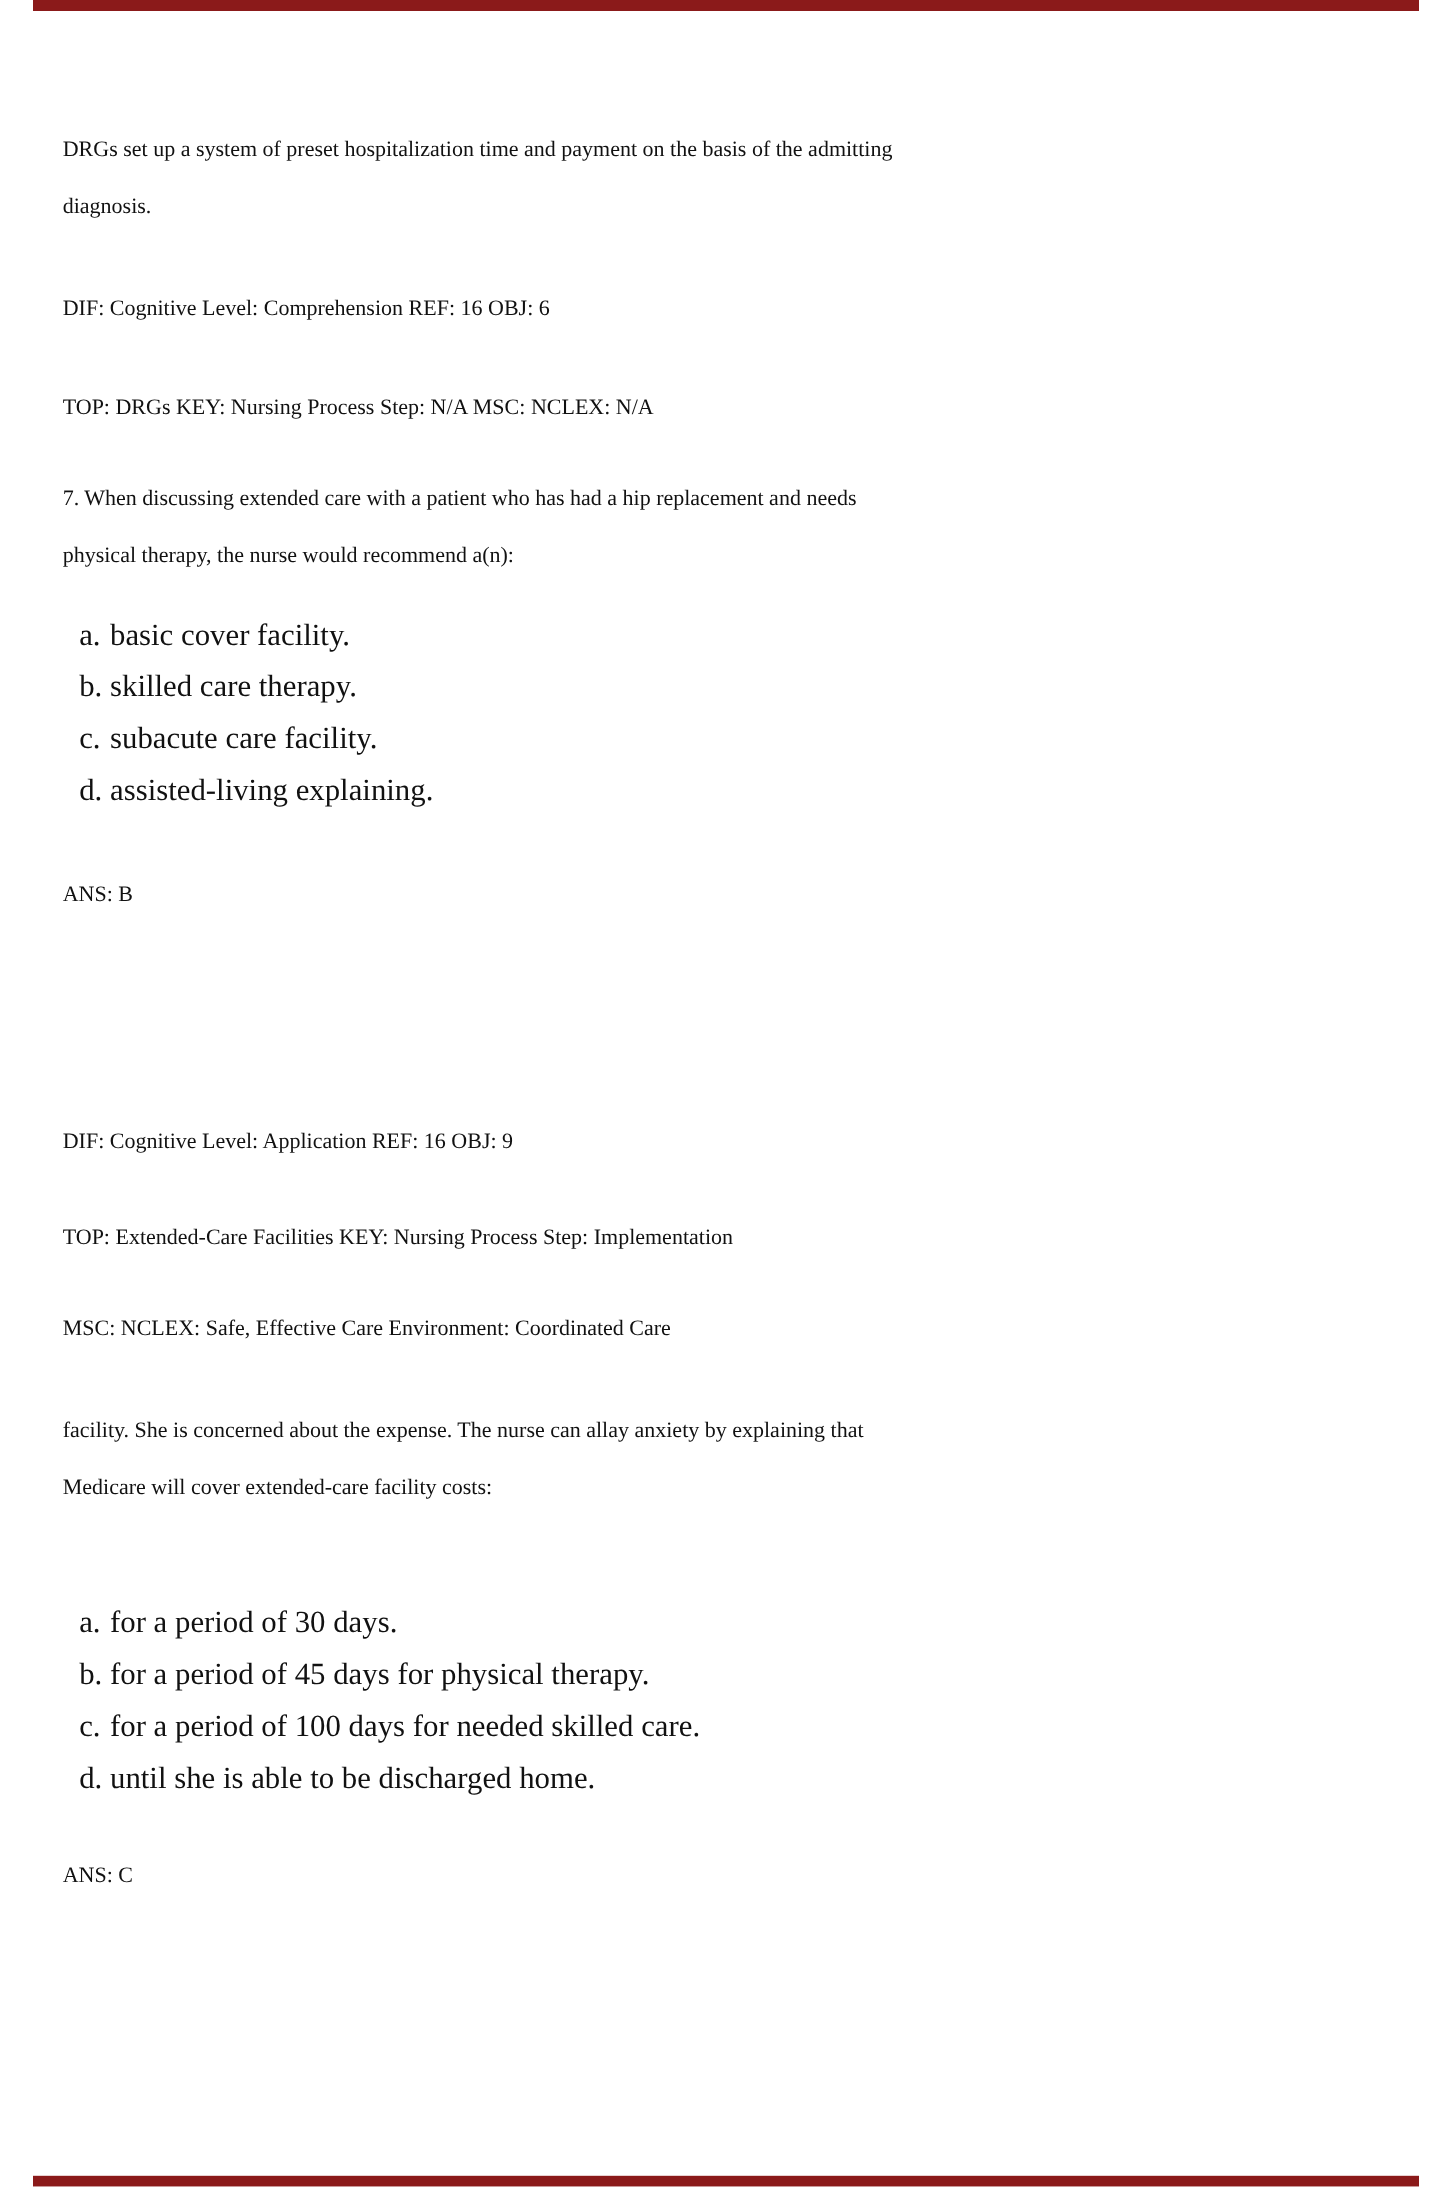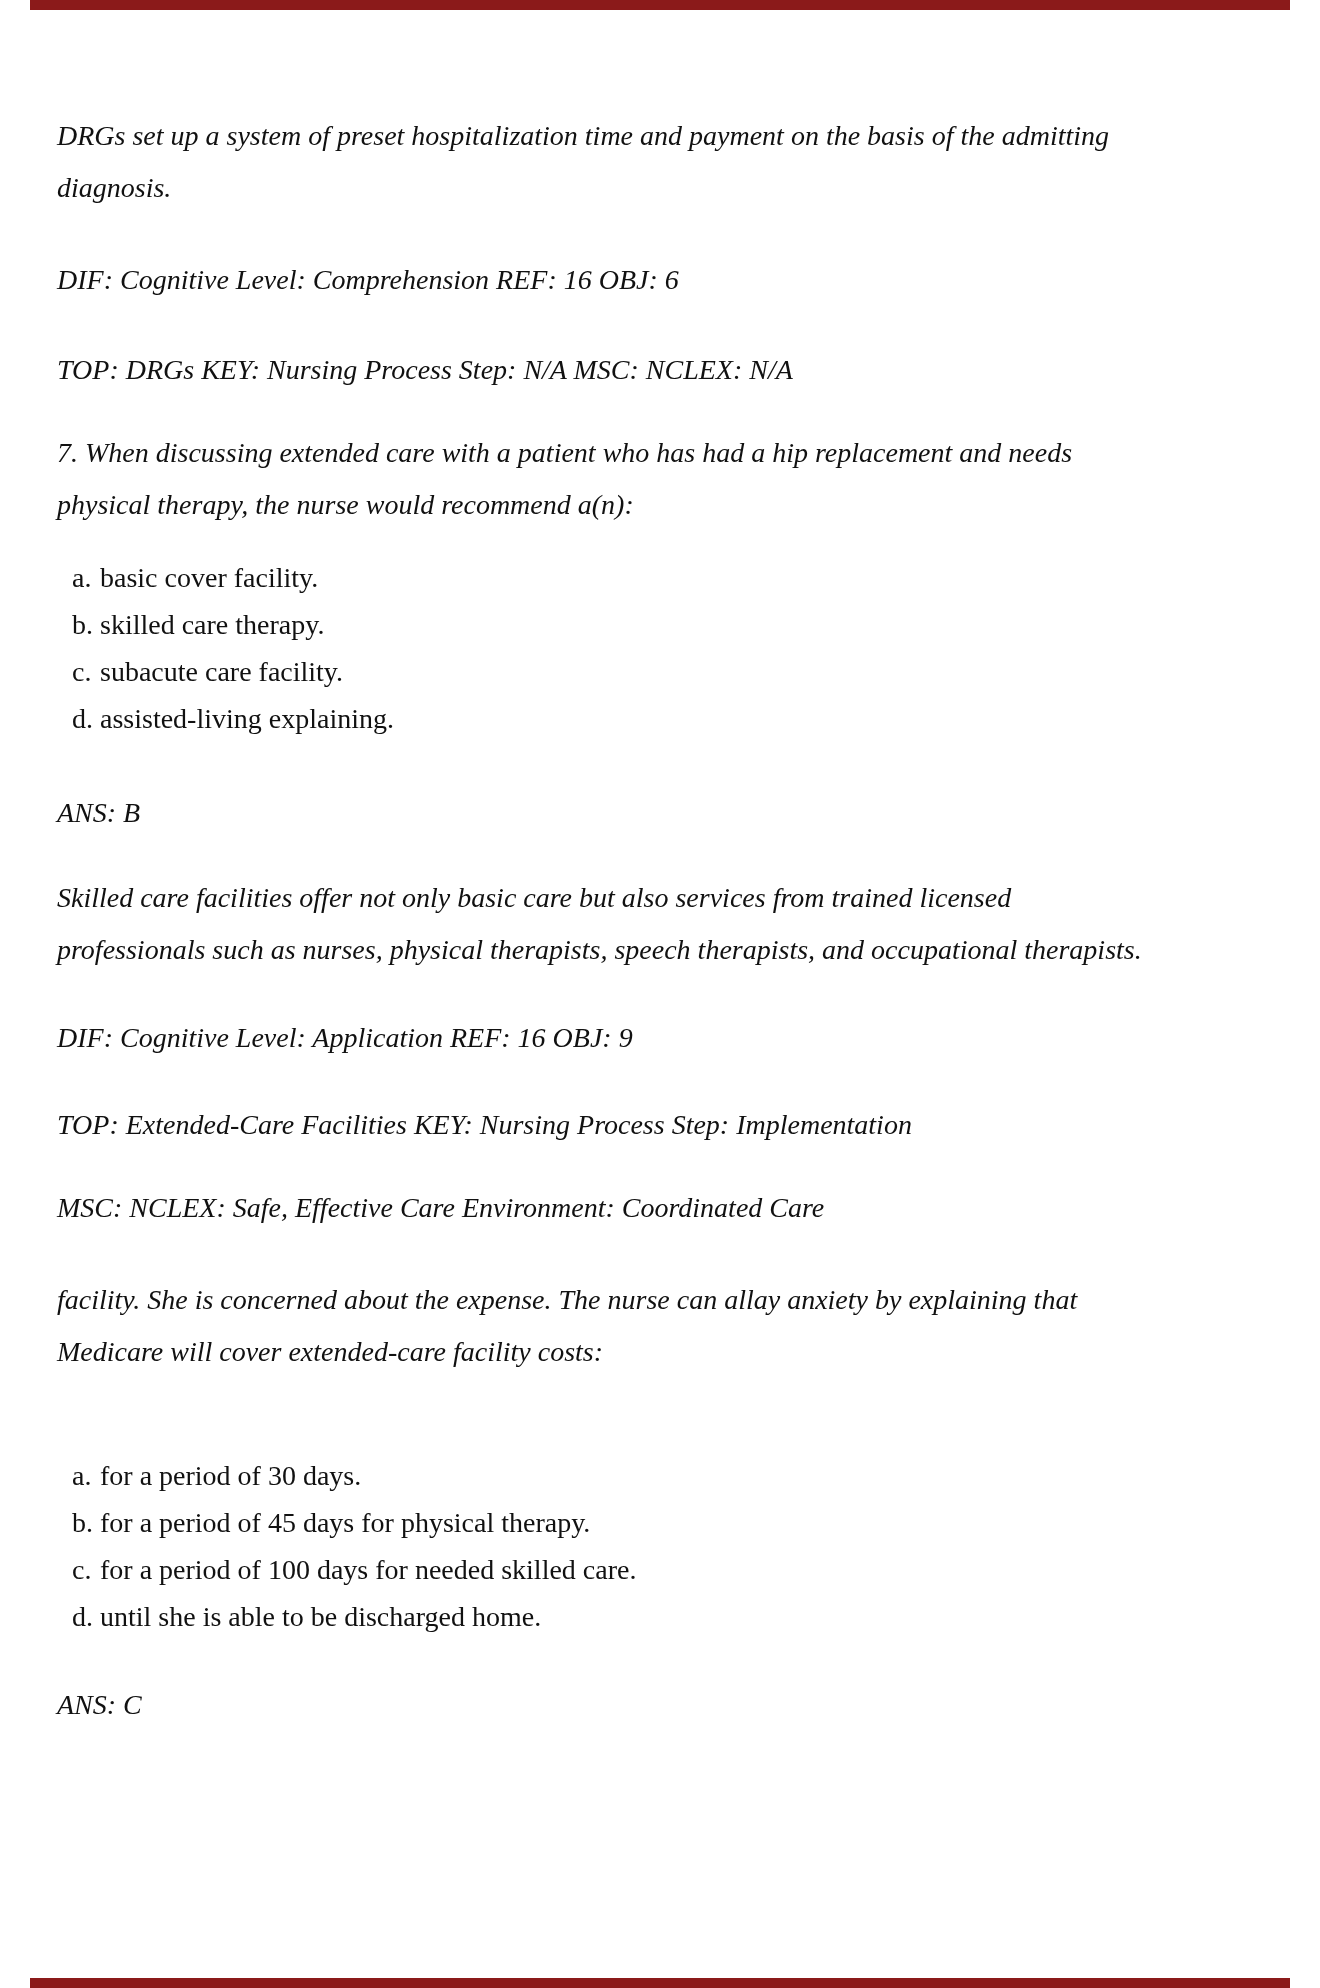--- a/index.html
+++ b/index.html
@@ -21,24 +21,23 @@
     left: 30px;
     right: 30px;
     height: 10px;
   }
   .edge-bar.top { top: 0; }
   .edge-bar.bottom { bottom: 0; }
 
   .tblock {
     position: absolute;
     left: 57px;
-    font-size: 28px;
+    font-size: 20px;
     line-height: 52px;
     white-space: nowrap;
-    font-style: italic;
   }
   .tblock .line { height: 52px; }
 
   .options {
     position: absolute;
     left: 72px;
     font-size: 28px;
     line-height: 47px;
     white-space: nowrap;
   }
@@ -92,24 +91,20 @@
     <div class="opt-row">
       <div class="opt-letter">d.</div>
       <div>assisted-living explaining.</div>
     </div>
   </div>
 
   <div class="tblock" style="top:787px">
     <div class="line">ANS: B</div>
   </div>
 
-  <div class="tblock" style="top:872px">
-    <div class="line">Skilled care facilities offer not only basic care but also services from trained licensed</div>
-    <div class="line">professionals such as nurses, physical therapists, speech therapists, and occupational therapists.</div>
-  </div>
 
   <div class="tblock" style="top:1012px">
     <div class="line">DIF: Cognitive Level: Application REF: 16 OBJ: 9</div>
   </div>
 
   <div class="tblock" style="top:1099px">
     <div class="line">TOP: Extended-Care Facilities KEY: Nursing Process Step: Implementation</div>
   </div>
 
   <div class="tblock" style="top:1182px">

